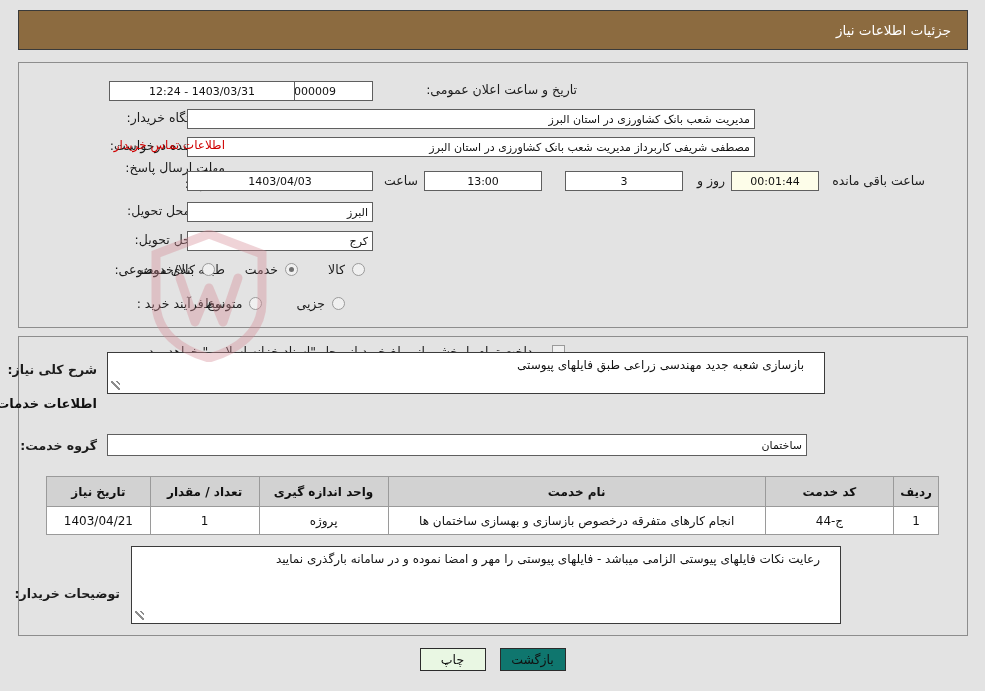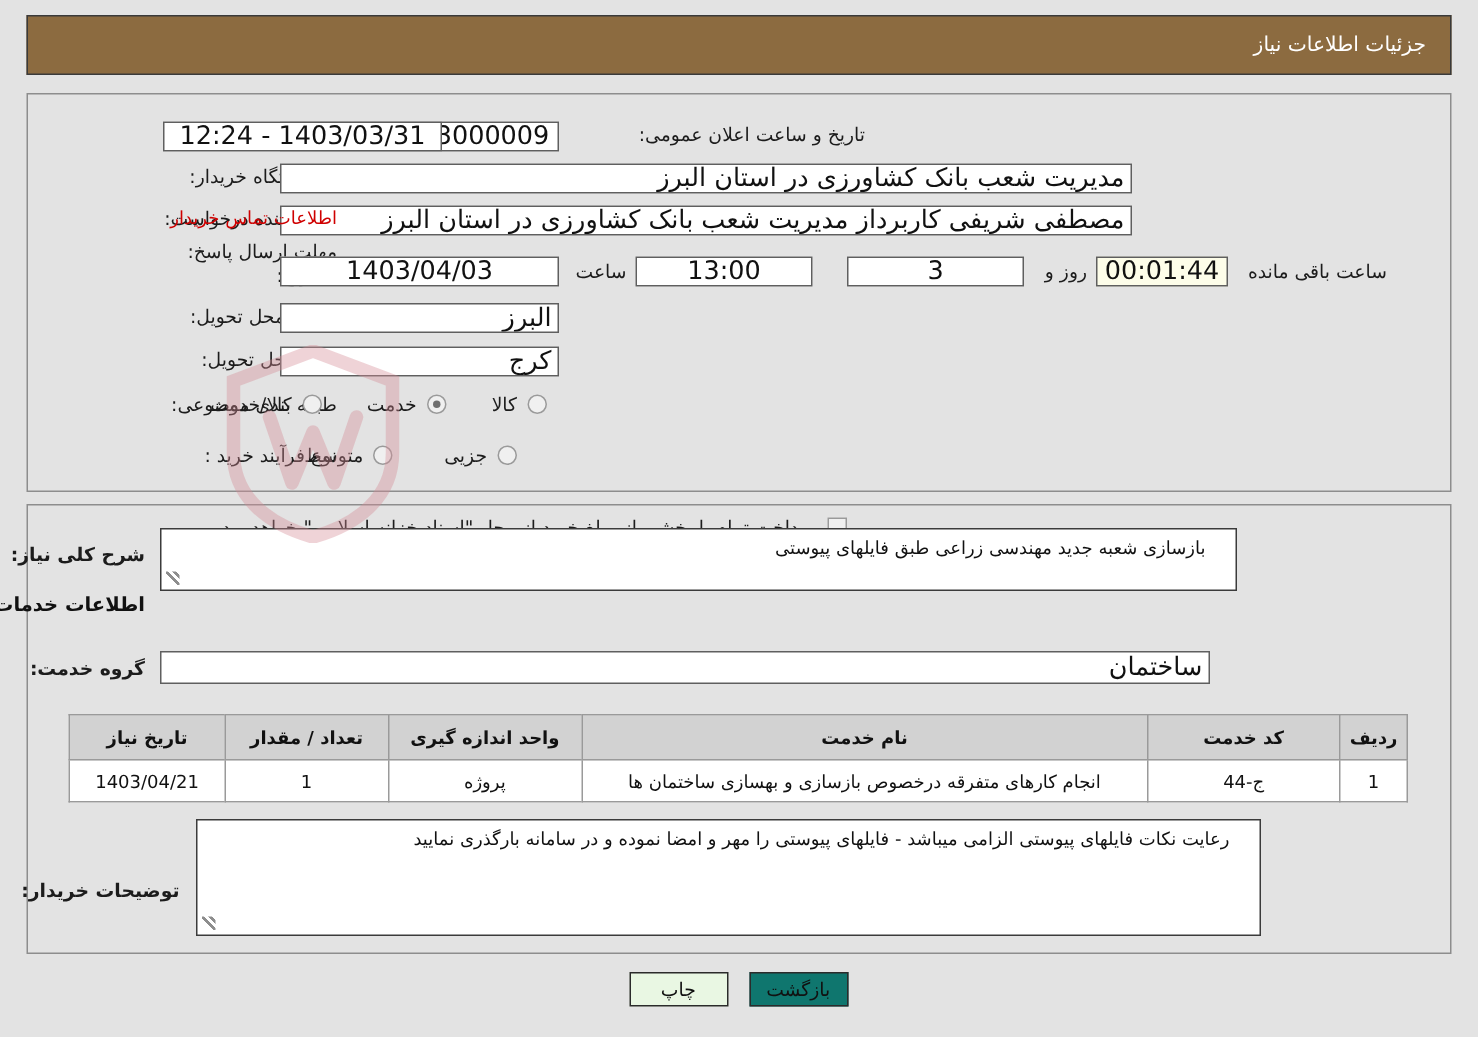--- a/index.html
+++ b/index.html
@@ -78,21 +78,21 @@
     color: #1c1c1c;
     text-align: left;
     direction: rtl;
     line-height: 1.25;
   }
   .lbl.bold { font-weight: bold; }
   .fld {
     background: #ffffff;
     border: 1px solid #5f5f5f;
     height: 20px;
-    font-size: 17px;
+    font-size: 11px;
     color: #111;
     display: flex;
     align-items: center;
     padding: 0 4px;
     overflow: hidden;
   }
   .fld.center { justify-content: center; }
   .fld.right  { justify-content: flex-start; text-align: right; }
   .fld.ivory  { background: #fdfde9; }
 

